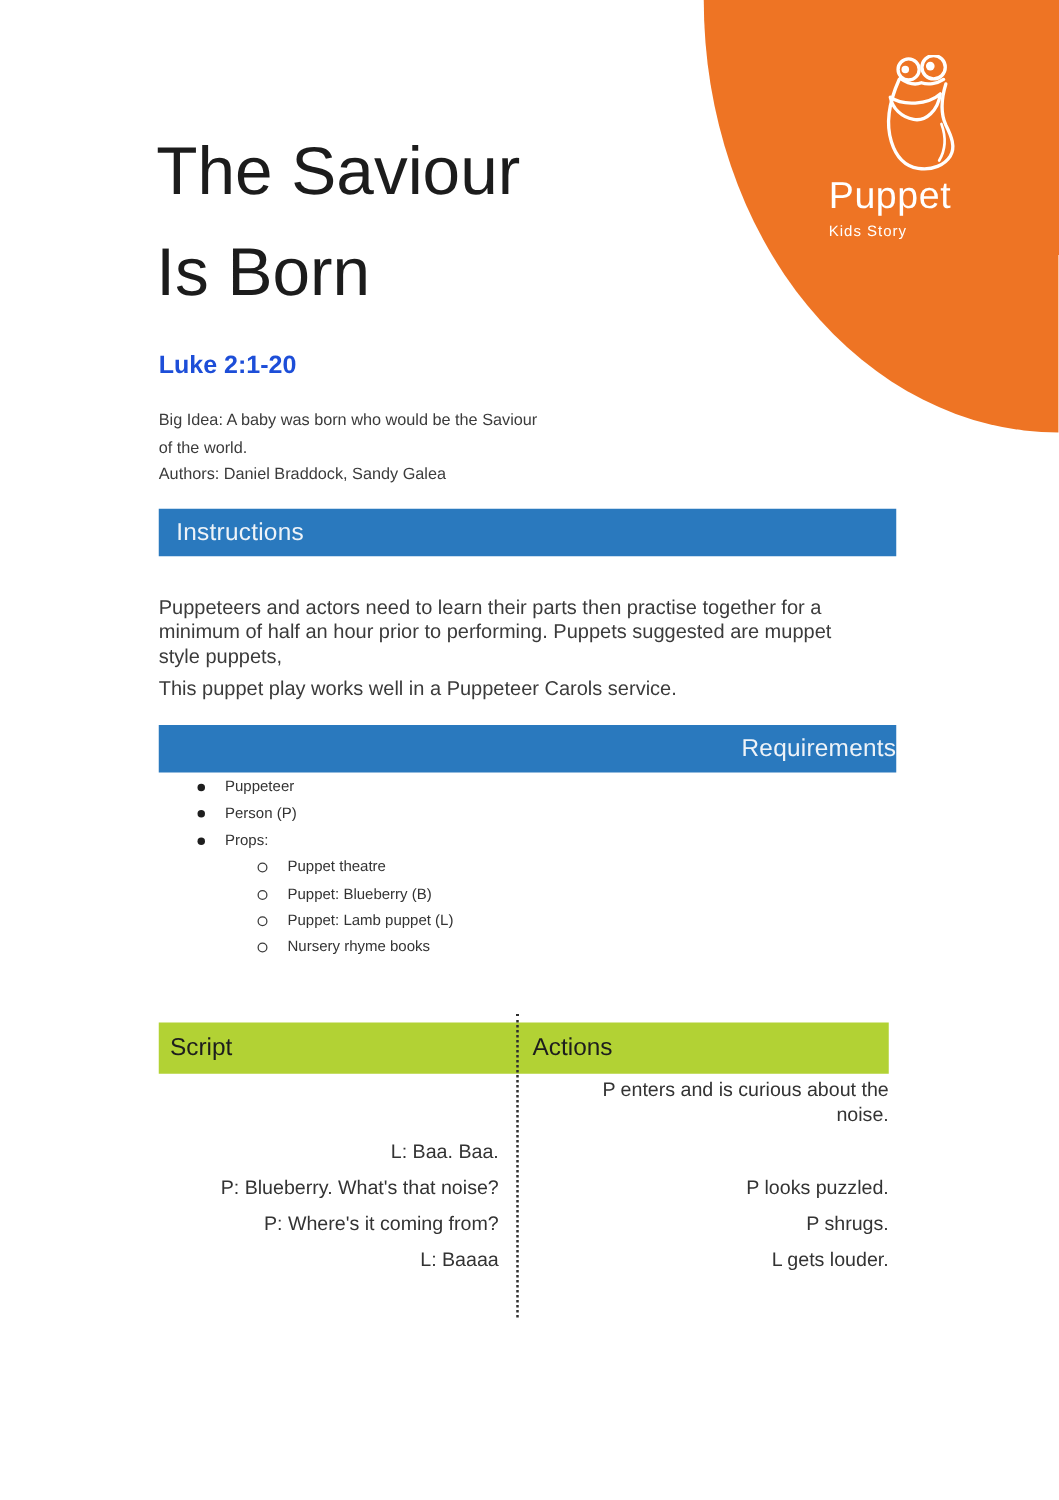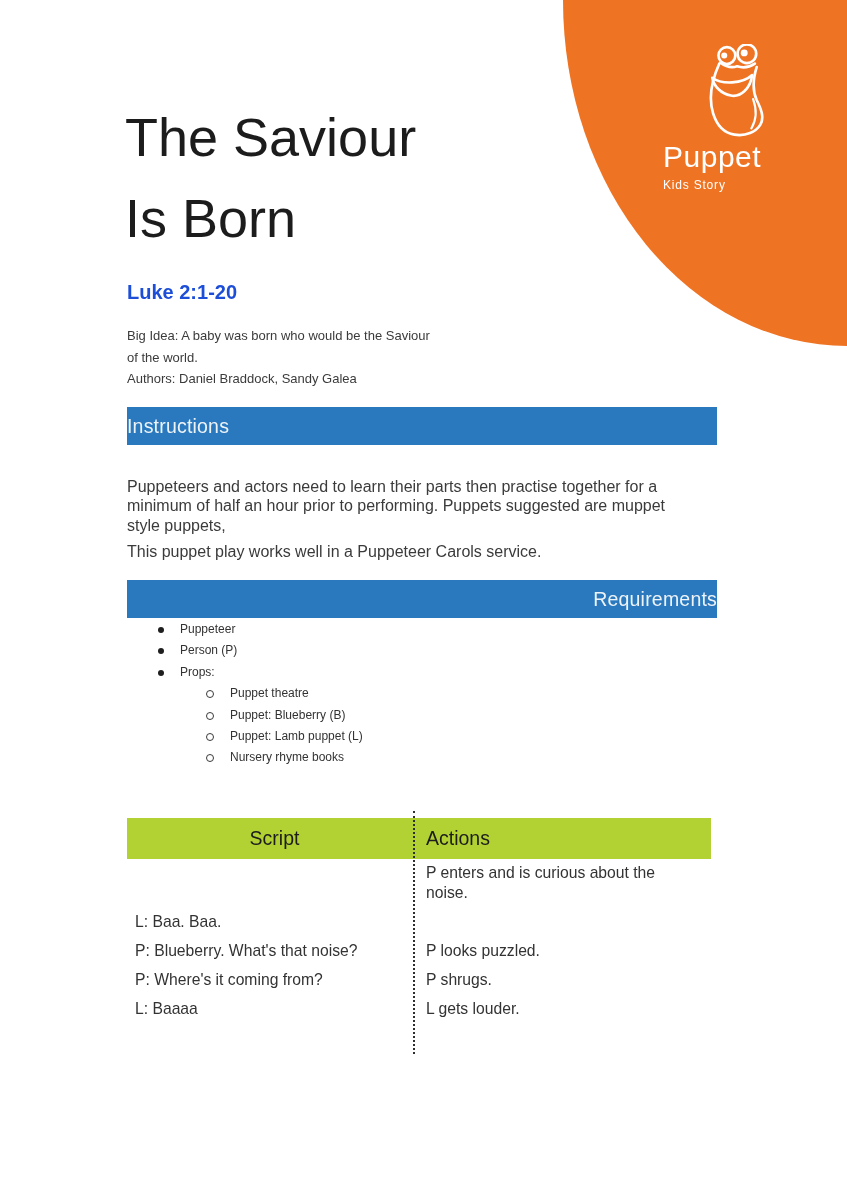--- a/index.html
+++ b/index.html
@@ -22,43 +22,43 @@
     position:absolute;left:125px;top:97px;margin:0;
     font-size:54px;line-height:81px;font-weight:500;color:#1c1c1c;letter-spacing:0;
   }
   .scripture{position:absolute;left:127px;top:281px;font-size:20px;font-weight:bold;color:#1d4ed8;}
   .intro{position:absolute;left:127px;top:325px;font-size:13px;line-height:21.7px;color:#3b3b3b;}
   .pre{white-space:pre-line;}
   
   .bar{
     position:absolute;left:127px;width:590px;height:38px;box-sizing:border-box;
     background:var(--accent-blue,#2a79be);color:#eef3f8;
-    font-size:19.5px;line-height:38px;letter-spacing:.2px;
+    font-size:19.5px;line-height:38px;padding-left:14px;letter-spacing:.2px;
   }
   .bar-instructions{top:407px;}
   .bar-requirements{top:580px;text-align:right;}
   
   .instr{position:absolute;left:127px;top:477px;width:580px;font-size:16px;line-height:19.4px;color:#3b3b3b;}
   .instr p{margin:0 0 7px 0;}
   
   .bullets{position:absolute;left:127px;top:619px;font-size:12px;color:#333;}
   .li{position:relative;height:21.4px;line-height:21.4px;}
   .li.main{padding-left:53px;}
   .li.sub{padding-left:103px;}
   .dot{position:absolute;left:31px;top:8px;width:6px;height:6px;border-radius:50%;background:#1e1e1e;}
   .circ{position:absolute;left:79px;top:7px;width:8px;height:8px;border-radius:50%;
         border:1.5px solid #3a3a3a;box-sizing:border-box;}
   
   .stable{position:absolute;left:127px;top:818px;width:584px;}
   .thead{display:flex;height:41px;background:var(--accent-green,#b2d234);
          line-height:41px;font-size:19.5px;color:#1d1d1d;}
-  .th-script{width:286px;padding-left:9px;box-sizing:border-box;text-align:center;}
+  .th-script{width:286px;padding-left:9px;box-sizing:border-box;}
   .th-actions{flex:1;padding-left:13px;}
   .tbody{padding-top:4px;font-size:15.7px;line-height:20px;color:#333;}
-  .tr{display:flex;margin-bottom:9px;}
+  .tr{display:flex;margin-bottom:9px;text-align:right;}
   .td-s{width:286px;padding-left:8px;padding-right:14px;box-sizing:border-box;}
   .td-a{flex:1;padding-left:13px;}
   .divider{position:absolute;left:286px;top:-7px;height:243px;width:0;
            border-left:2px dotted #2e2e2e;}
 </style>
 </head>
 <body>
 
 <div class="page">
 

